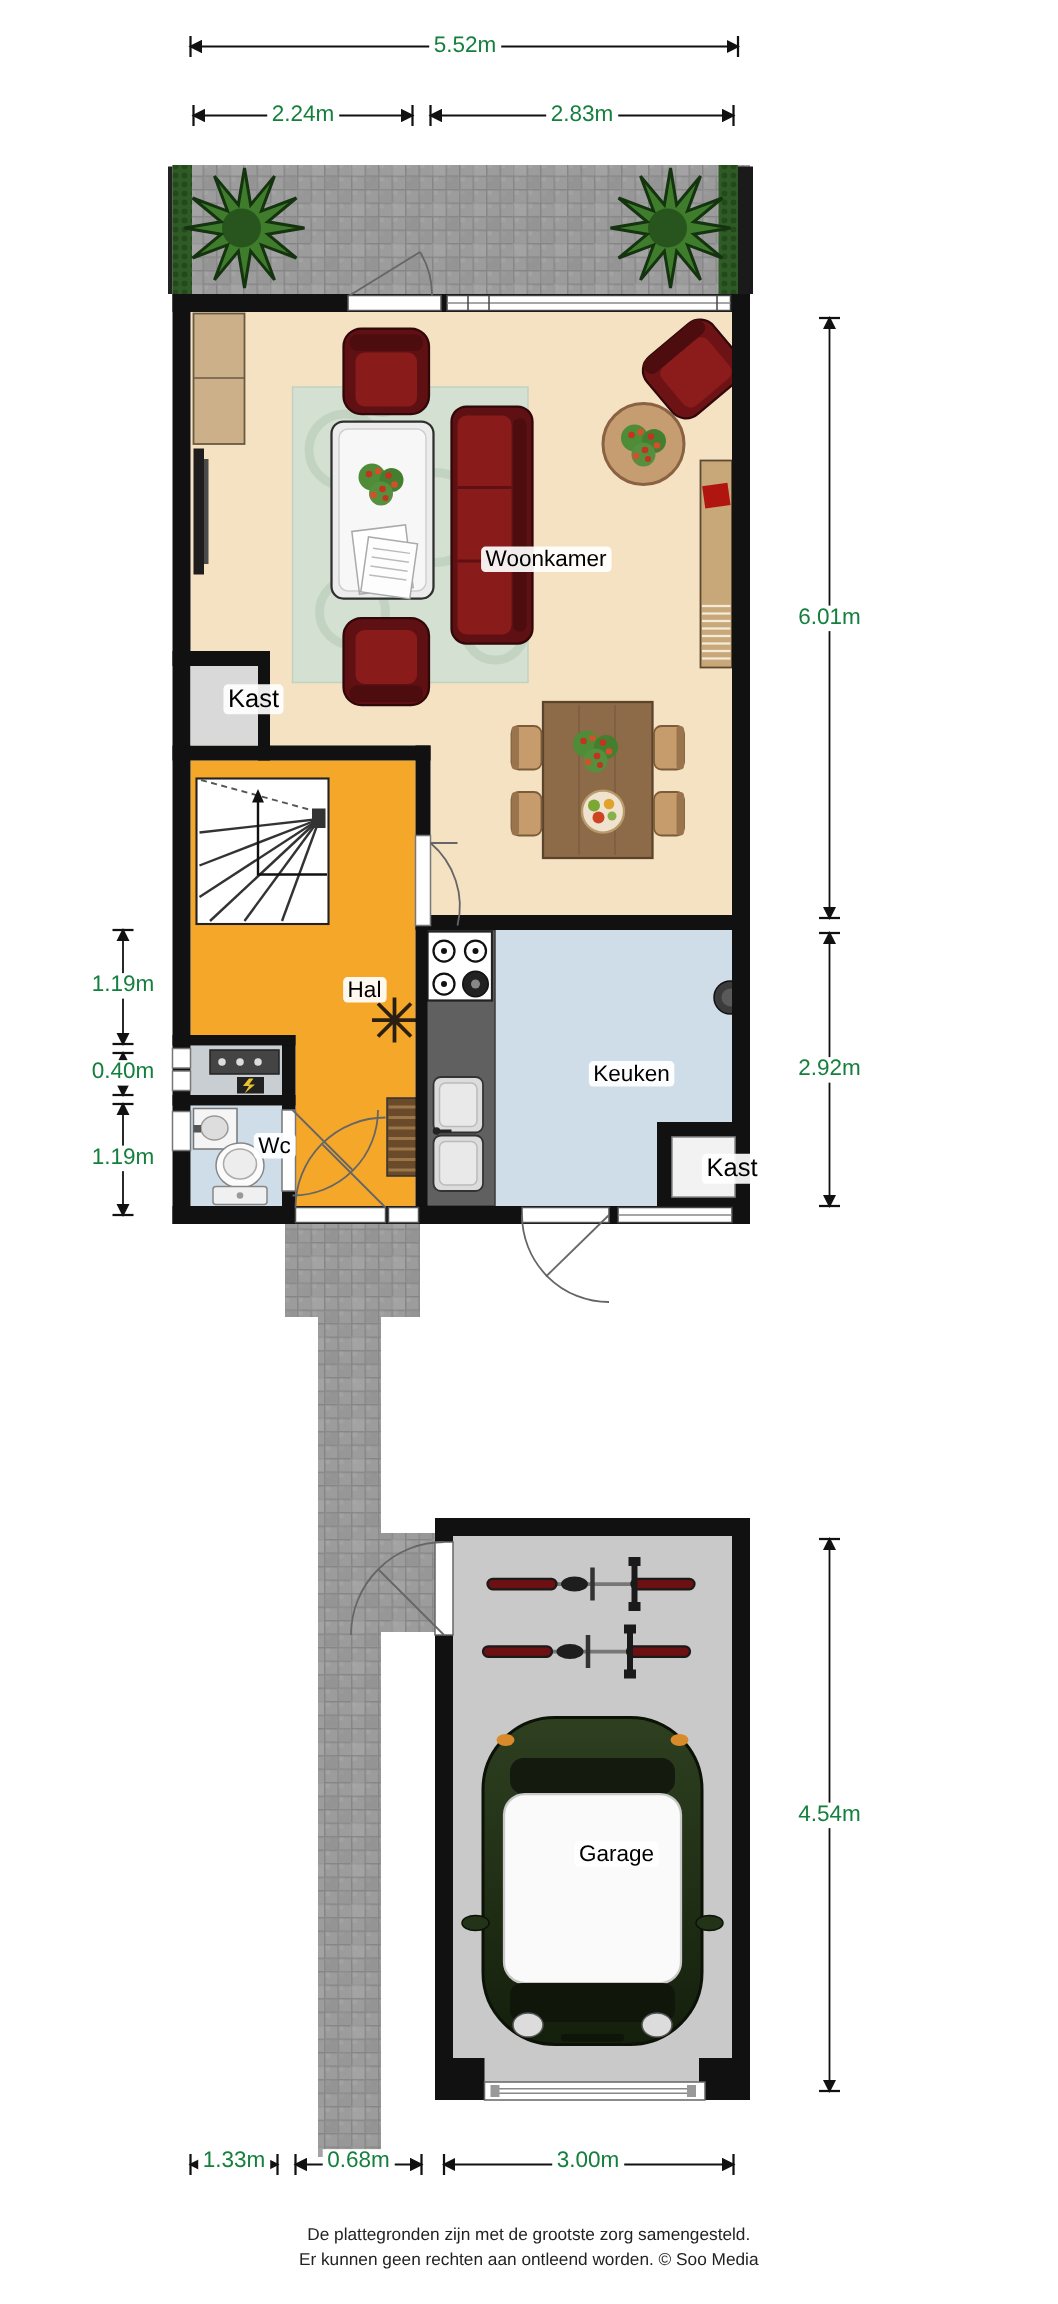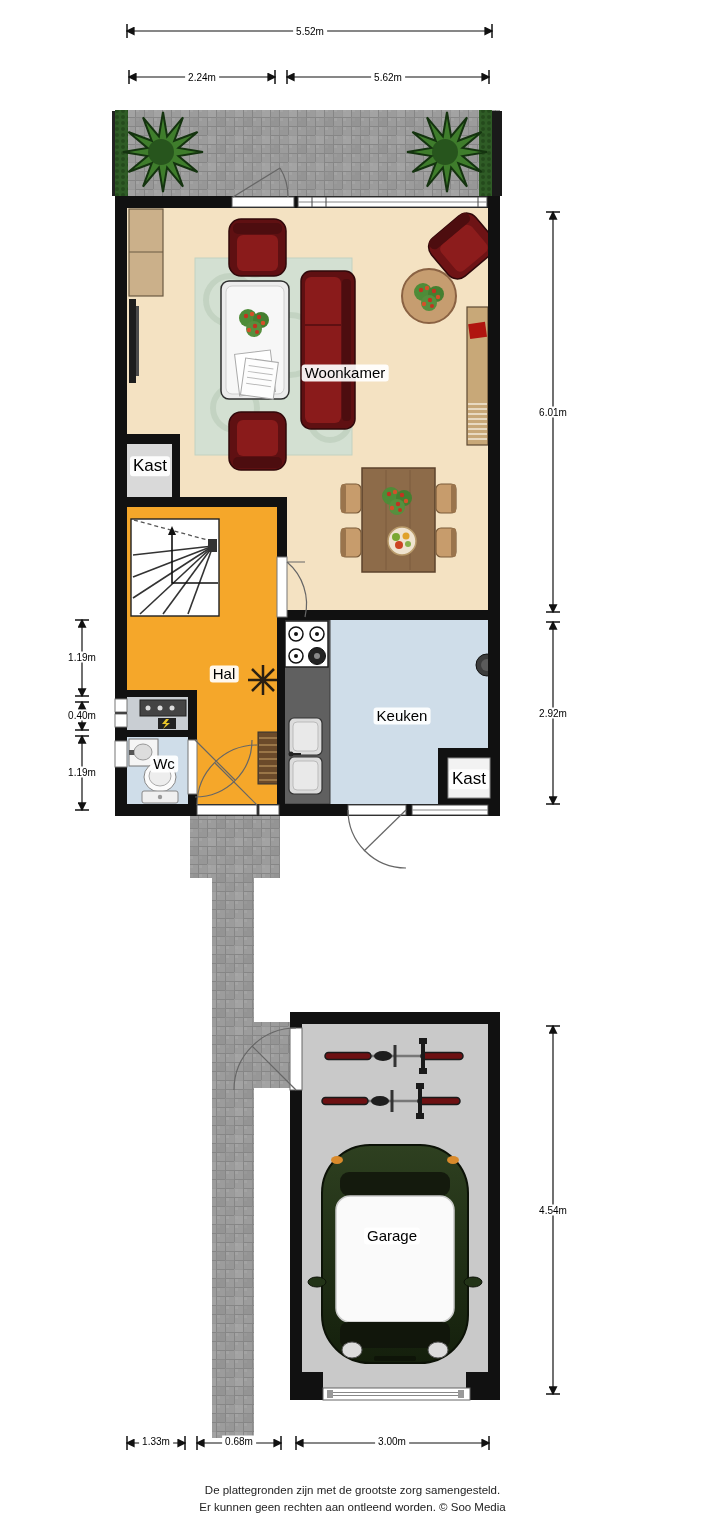--- a/index.html
+++ b/index.html
@@ -1,22 +1,22 @@
 <!DOCTYPE html>
 <html><head>
 <meta charset="utf-8">
 <style>
   html,body{margin:0;padding:0;background:#fff;}
   body{width:705px;height:1536px;position:relative;font-family:"Liberation Sans",sans-serif;overflow:hidden;}
   #plan-svg{position:absolute;left:0;top:0;}
   .overlay{position:absolute;left:0;top:0;width:705px;height:1536px;pointer-events:none;}
   .dim{position:absolute;transform:translate(-50%,-50%);background:#fff;padding:0 3px;
-       font-size:10px;color:#000000;white-space:nowrap;line-height:1.1;}
+       font-size:15px;color:#15803d;white-space:nowrap;line-height:1.1;}
   .room{position:absolute;transform:translate(-50%,-50%);background:rgba(255,255,255,.92);
-        border-radius:3px;padding:0 3px;font-size:15px;color:#000;white-space:nowrap;line-height:1.15;}
+        border-radius:3px;padding:0 3px;font-size:15px;color:#000;white-space:nowrap;line-height:1.15;margin-left:19px;}
   .room.small{font-size:17px;}
   .footer{position:absolute;left:0;width:705px;text-align:center;font-size:11.5px;color:#222;}
 </style>
 </head>
 <body>
 
 <svg id="plan-svg" width="705" height="1536" viewBox="0 0 705 1536">
   <defs>
     <pattern id="tiles" width="9" height="9" patternUnits="userSpaceOnUse">
       <rect width="9" height="9" fill="#9c9c9c"></rect>
@@ -438,34 +438,34 @@
       <line x1="296" y1="1443" x2="489" y2="1443" marker-start="url(#ah)" marker-end="url(#ah)"></line>
       <line x1="296" y1="1436" x2="296" y2="1450" stroke-width="1.5"></line>
       <line x1="489" y1="1436" x2="489" y2="1450" stroke-width="1.5"></line>
     </g>
   </g>
 </svg>
 
 <div class="overlay">
   <div class="dim" style="left:310px;top:31px">5.52m</div>
   <div class="dim" style="left:202px;top:77px">2.24m</div>
-  <div class="dim" style="left:388px;top:77px">5.62m</div>
+  <div class="dim" style="left:388px;top:77px">2.83m</div>
   <div class="dim" style="left:553px;top:412px">6.01m</div>
   <div class="dim" style="left:553px;top:713px">2.92m</div>
   <div class="dim" style="left:553px;top:1210px">4.54m</div>
   <div class="dim" style="left:82px;top:657px">1.19m</div>
   <div class="dim" style="left:82px;top:715px">0.40m</div>
   <div class="dim" style="left:82px;top:772px">1.19m</div>
   <div class="dim" style="left:156px;top:1441px">1.33m</div>
   <div class="dim" style="left:239px;top:1441px">0.68m</div>
   <div class="dim" style="left:392px;top:1441px">3.00m</div>
 
   <div class="room" style="left:345px;top:373px">Woonkamer</div>
   <div class="room small" style="left:150px;top:466px">Kast</div>
-  <div class="room" style="left:224px;top:674px">Hal</div>
+  <div class="room" style="left:224px;top:660px">Hal</div>
   <div class="room" style="left:164px;top:764px">Wc</div>
   <div class="room" style="left:402px;top:716px">Keuken</div>
   <div class="room small" style="left:469px;top:779px">Kast</div>
   <div class="room" style="left:392px;top:1236px">Garage</div>
 
   <div class="footer" style="top:1501px">Er kunnen geen rechten aan ontleend worden. © Soo Media</div>
   <div class="footer" style="top:1484px">De plattegronden zijn met de grootste zorg samengesteld.</div>
 </div>
 
 </body></html>

